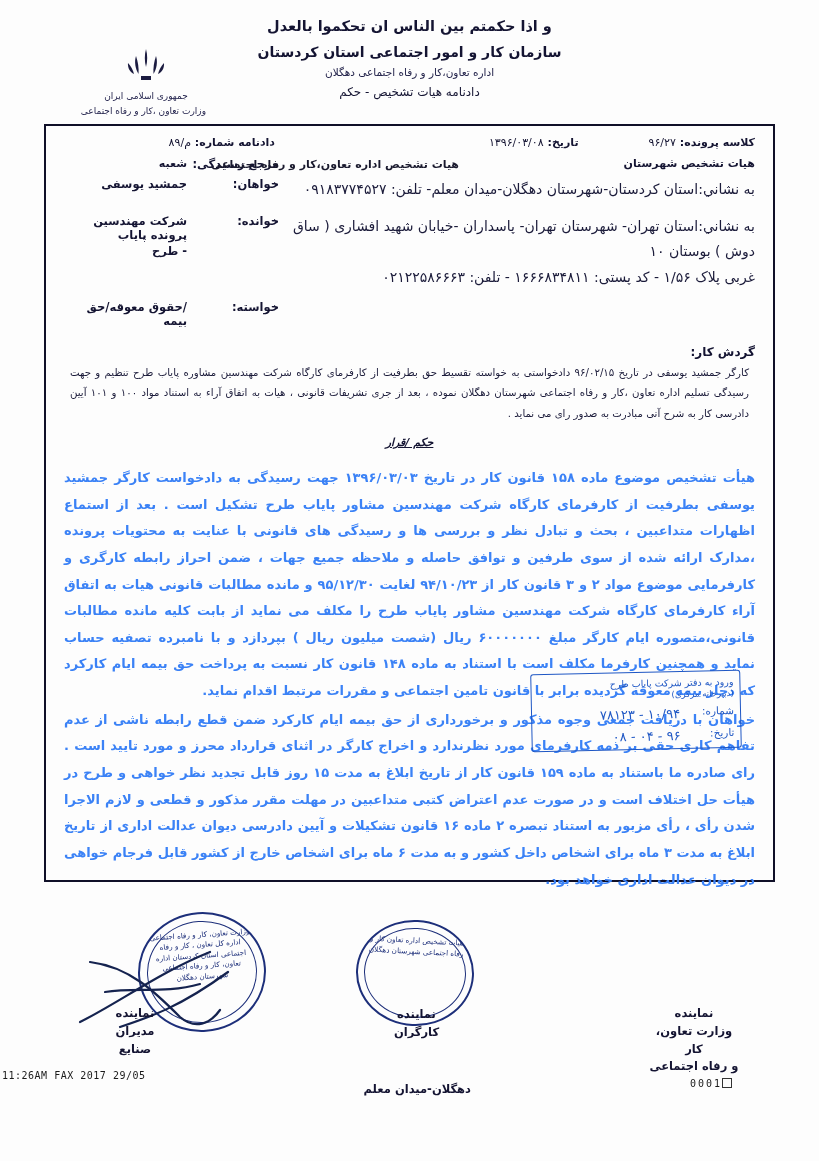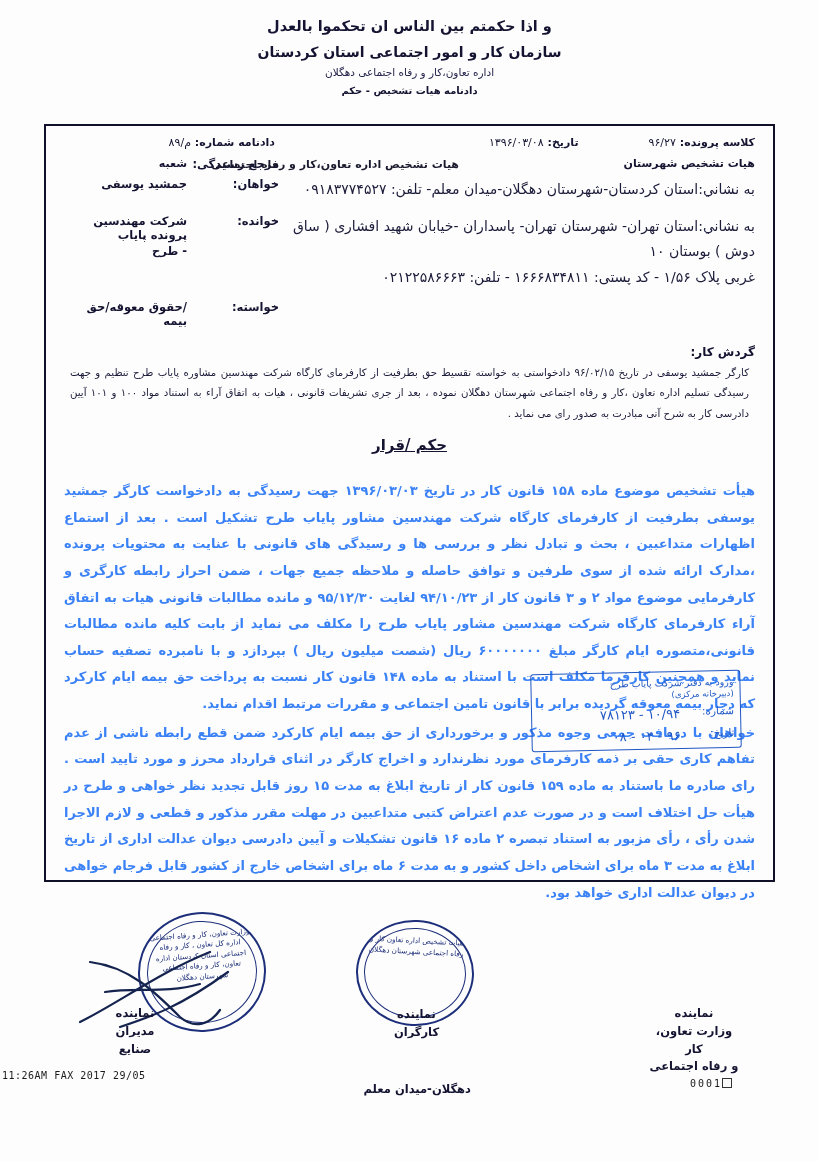--- a/index.html
+++ b/index.html
@@ -51,22 +51,22 @@
     font-weight: bold;
     color: #141432;
     margin-bottom: 6px;
   }
   .org-line2 {
     font-size: 10.5px;
     color: #22224a;
     margin-bottom: 7px;
   }
   .doc-kind {
-    font-size: 10px;
-    font-weight: bold;
+    font-size: 12px;
+    font-weight: normal;
     color: #141432;
   }
 
   .emblem {
     position: absolute;
     top: 36px;
     left: 86px;
     width: 120px;
     text-align: center;
   }
@@ -144,25 +144,26 @@
   .gardesh {
     font-size: 10.2px;
     line-height: 2.0;
     color: #1b1b3a;
     text-align: justify;
     padding: 0 10px;
   }
 
   .verdict-title {
     text-align: center;
-    font-size: 15px;
-    font-weight: bold;
-    color: #141432;
-    margin: 12px 0 24px 0;
+    font-size: 11px;
+    font-weight: bold;
+    color: #141432;
+    margin: 12px 0 16px 0;
     text-decoration: underline;
+    font-style: italic;
   }
   .body-text {
     font-size: 13px;
     line-height: 2.05;
     color: #3b82f6;
     text-align: justify;
     padding: 0 4px;
     font-weight: bold;
   }
   .body-text p { margin: 0 0 2px 0; }
@@ -308,20 +309,34 @@
 <div class="page">
 
   <div class="header">
     <div class="bismillah">و اذا حکمتم بین الناس ان تحکموا بالعدل</div>
     <div class="org-lines">
       <div class="org-line1">سازمان کار و امور اجتماعی استان کردستان</div>
       <div class="org-line2">اداره تعاون،کار و رفاه اجتماعی دهگلان</div>
       <div class="doc-kind">دادنامه هیات تشخیص - حکم</div>
     </div>
 
+    <div class="emblem">
+      <svg width="54" height="42" viewBox="0 0 54 42" aria-hidden="true">
+        <g fill="#1b1b40">
+          <path d="M27 3 c1.6 6 1.6 12 0 18 c-1.6-6-1.6-12 0-18 z"></path>
+          <path d="M17 10 c2 6 3 12 2.5 18 c-3-5-4.5-12-2.5-18 z"></path>
+          <path d="M37 10 c2 6 .5 13-2.5 18 c-.5-6 .5-12 2.5-18 z"></path>
+          <path d="M9 17 c3 3 5 7 6 11 c-4-2-6.5-6-6-11 z"></path>
+          <path d="M45 17 c.5 5-2 9-6 11 c1-4 3-8 6-11 z"></path>
+          <path d="M22 30 h10 v4 h-10 z"></path>
+        </g>
+      </svg>
+      <div class="cap">جمهوری اسلامی ایران</div>
+      <div class="cap">وزارت تعاون ،کار و رفاه اجتماعی</div>
+    </div>
   </div>
 
   <div class="frame">
 
     <div class="split-row">
       <div class="split-right" style="flex:0 0 480px;">
         <div class="topline">
           <span>
             <span class="lbl">کلاسه پرونده:</span>
             <span class="val">۹۶/۲۷</span>

